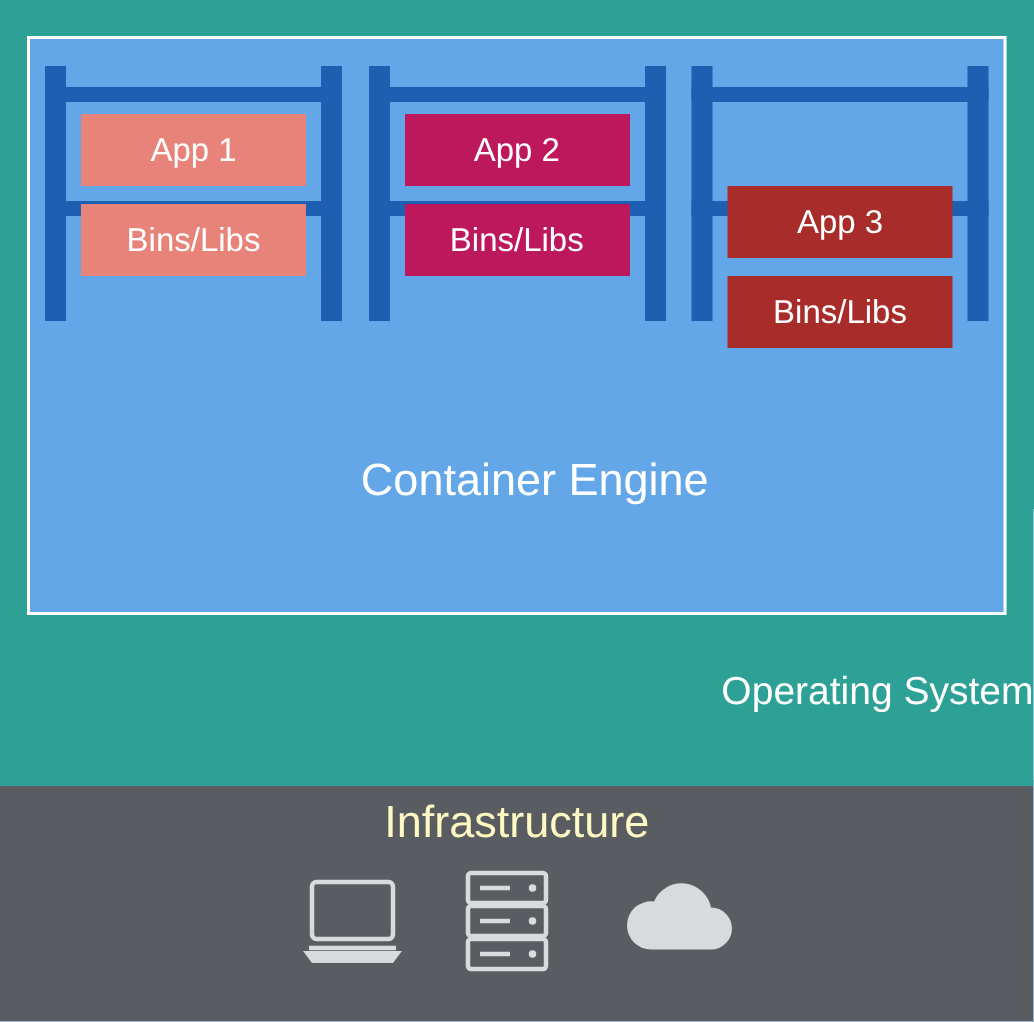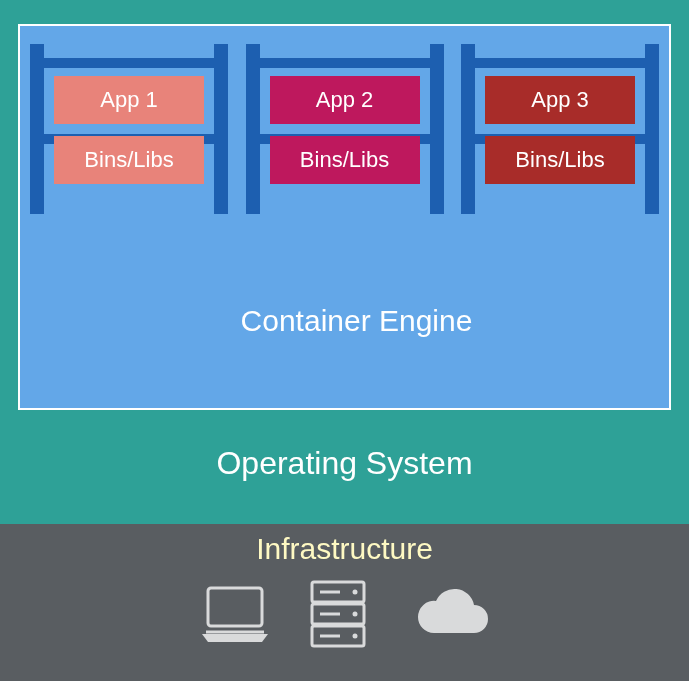--- a/index.html
+++ b/index.html
@@ -50,39 +50,39 @@
     align-items: center;
     justify-content: center;
     color: #ffffff;
     font-size: 22px;
     text-align: center;
   }
   .box.app  { top: 32px; }
   .box.libs { top: 92px; }
   .c1 .box { background: #e8837a; }
   .c2 .box { background: #be185d; }
-  .c3 .box { background: #a82c29; }
+  .c3 .box { background: #a82c29; margin-top: 48px; }
   .engine-label {
     position: absolute;
     top: 278px;
     left: 0;
     width: 100%;
     text-align: center;
     color: #ffffff;
     font-size: 30px;
     padding-left: 24px;
   }
   .os-label {
     position: absolute;
     top: 445px;
     left: 0;
     width: 100%;
-    text-align: center;
+    text-align: right;
     color: #ffffff;
-    font-size: 32px;
+    font-size: 26px;
   }
   .layer-infra {
     background: #595d61;
     width: 689px;
     height: 161px;
     border-top: 4px solid #2ea197;
     text-align: center;
     color: #fef9c3;
   }
   .infra-label {

